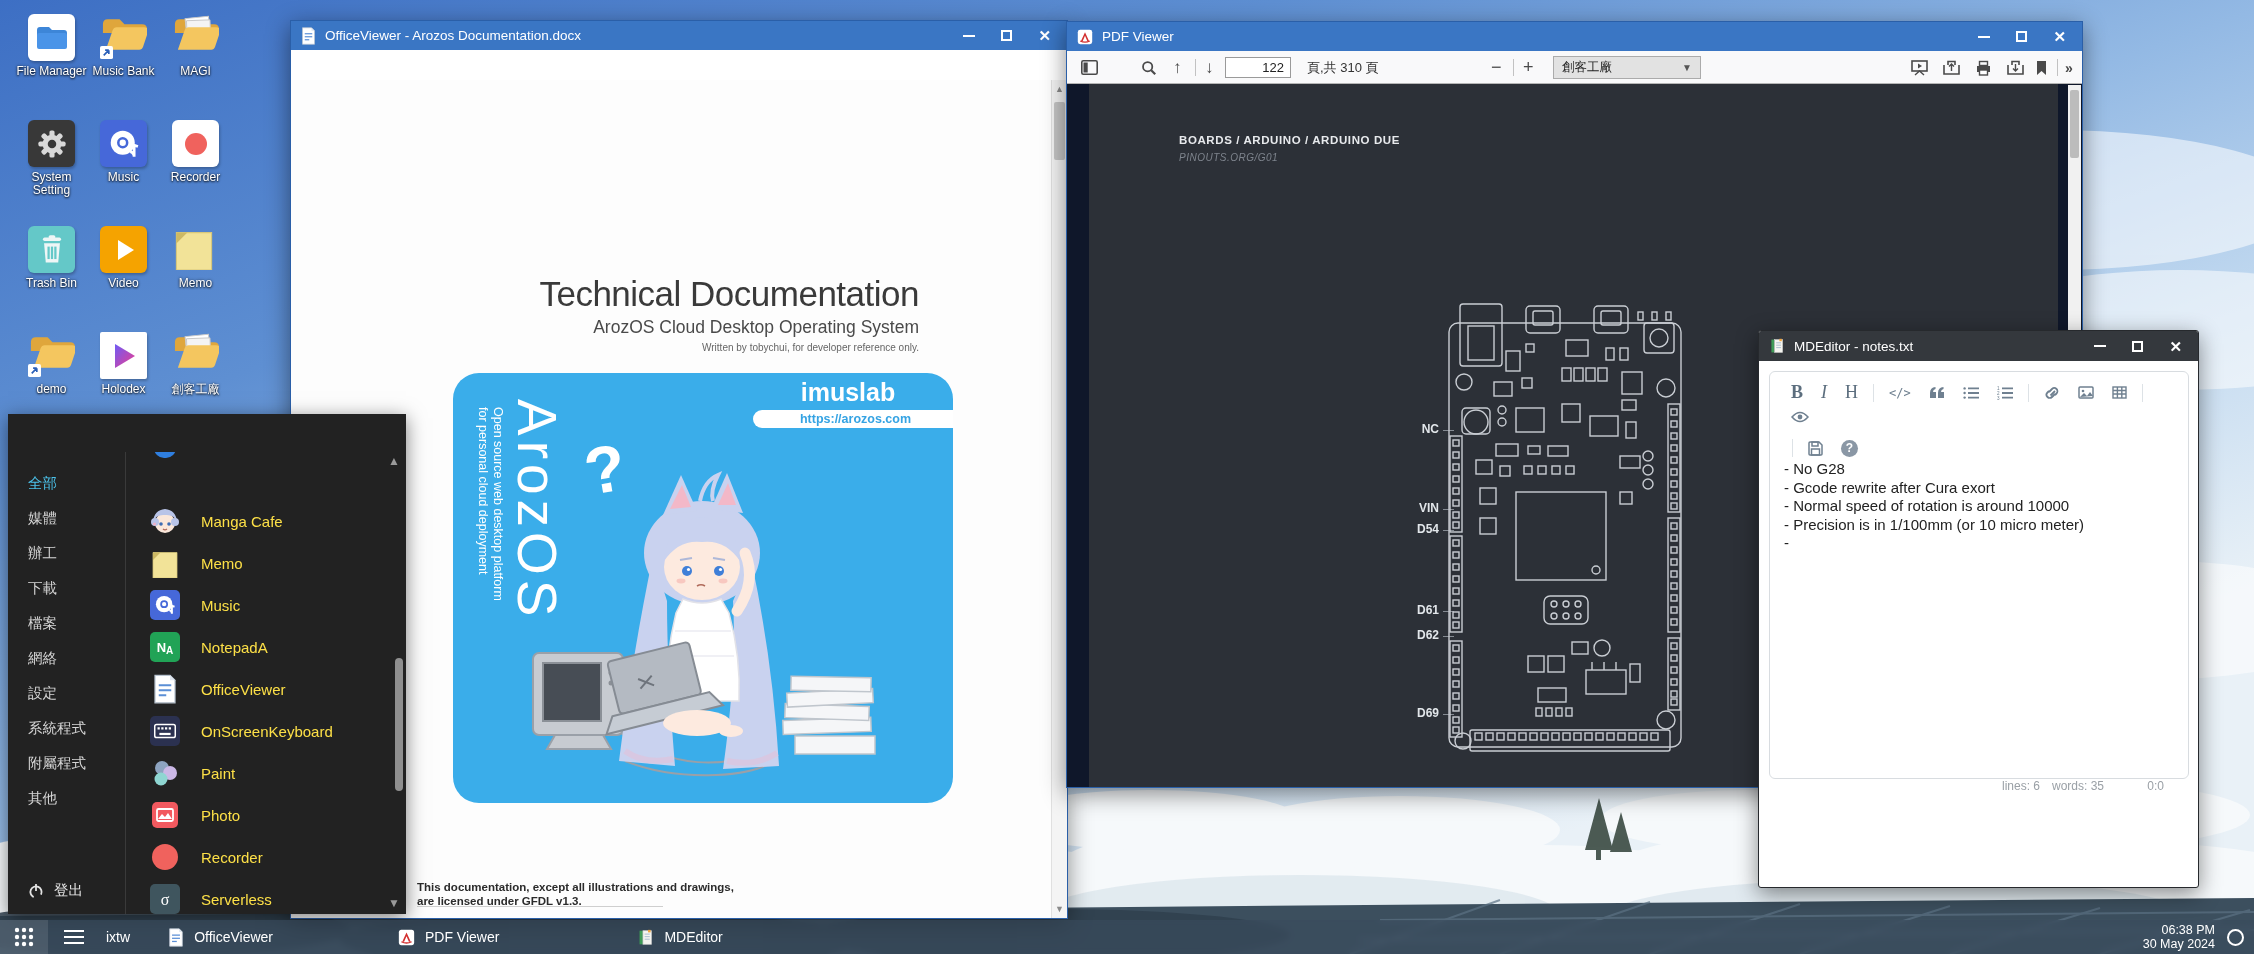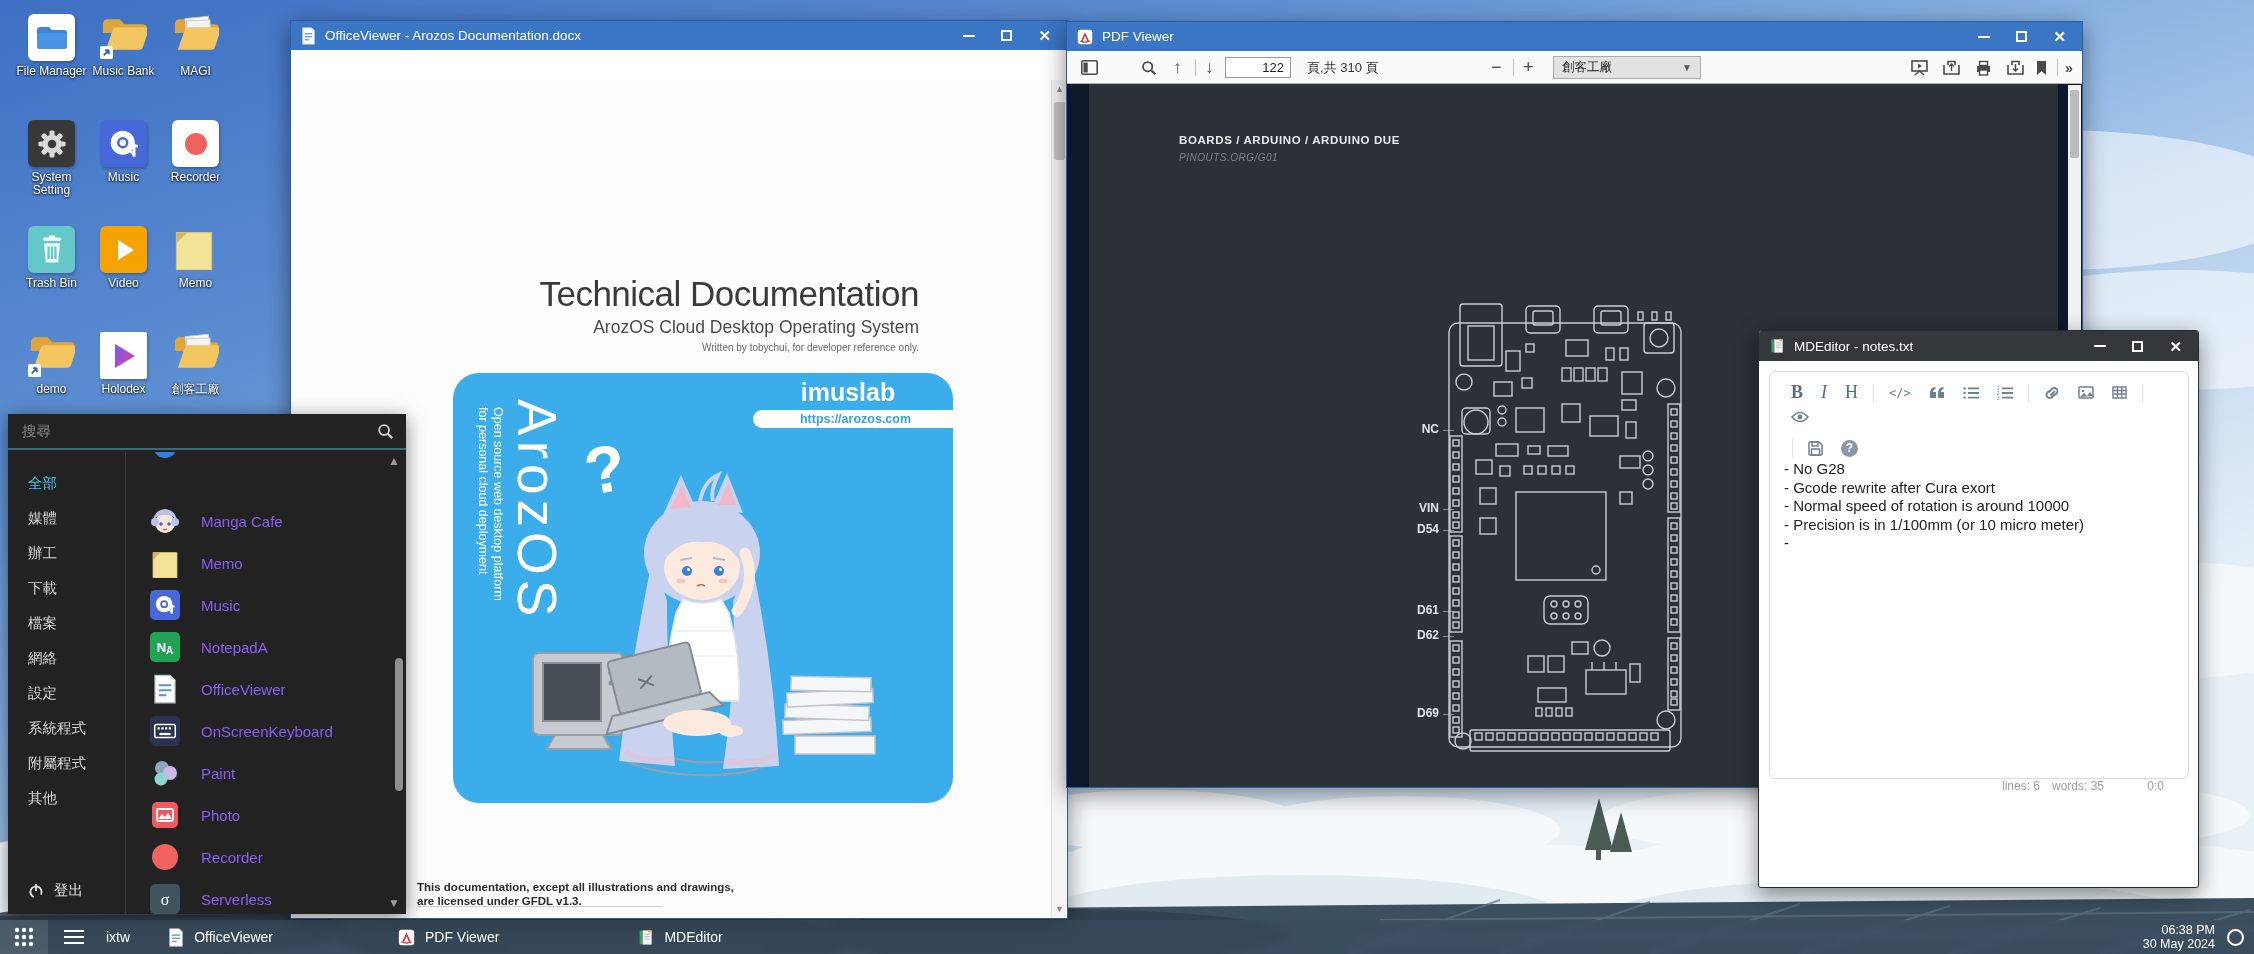--- a/index.html
+++ b/index.html
@@ -89,21 +89,21 @@
   .sm-search input::placeholder { color:#8a8a8a; }
   .sm-search .mag { position:absolute; right:12px; top:9px; }
   .sm-body { position:absolute; top:38px; bottom:0; left:0; right:0; display:flex; }
   .sm-side { width:118px; border-right:1px solid #3a3a3a; padding-top:14px; position:relative; }
   .sm-cat { padding:8px 0 8px 20px; font-size:14.5px; color:#d6d6d6; cursor:pointer; }
   .sm-cat.sel { color:#4cc2ea; }
   .sm-logout { position:absolute; left:20px; bottom:14px; display:flex; align-items:center; gap:10px; color:#e3e3e3; font-size:14.5px; cursor:pointer; }
   .sm-list { flex:1; position:relative; overflow:hidden; }
   .sm-item { position:absolute; left:0; right:16px; height:42px; display:flex; align-items:center; cursor:pointer; }
   .sm-item .ic { width:30px; height:30px; margin-left:24px; flex:none; }
-  .sm-item .nm { margin-left:21px; color:#8b5cf6; font-size:15px; }
+  .sm-item .nm { margin-left:21px; color:#fde047; font-size:15px; }
   .sm-scroll { position:absolute; right:3px; top:46px; bottom:30px; width:8px; }
   .sm-thumb { position:absolute; left:0; right:0; top:160px; height:133px; background:#8f8f8f; border-radius:4px; }
   .sm-chev { position:absolute; right:6px; color:#9a9a9a; font-size:12px; }
   .mini { width:30px; height:30px; border-radius:5px; display:flex; align-items:center; justify-content:center; }
 
   
   #taskbar { position:absolute; left:0; bottom:0; width:2254px; height:34px; z-index:6;
     background:rgba(58,76,94,.62); backdrop-filter:blur(3px); display:flex; align-items:center; color:#fff; }
   .tk-start { width:48px; height:34px; background:rgba(255,255,255,.10); display:flex; align-items:center; justify-content:center; cursor:pointer; }
   .tk-burger { margin-left:16px; cursor:pointer; }
@@ -838,26 +838,20 @@
       <div>- Precision is in 1/100mm (or 10 micro meter)</div>
       <div>-</div>
     </div>
   </div>
   <div class="md-status" style="right:158px;">lines: 6</div>
   <div class="md-status" style="right:94px;">words: 35</div>
   <div class="md-status" style="right:34px;">0:0</div>
 </div>
 
 <div id="startmenu">
-  <div class="sm-search">
-    <input type="text" placeholder="搜尋" style="">
-    <span class="mag" style="color:#cfcfcf;"><svg width="17" height="17" viewBox="0 0 18 18">
-          <use href="#s-mag"></use>
-        </svg></span>
-  </div>
   <div class="sm-body">
     <div class="sm-side">
       <div class="sm-cat sel">全部</div>
       <div class="sm-cat">媒體</div>
       <div class="sm-cat">辦工</div>
       <div class="sm-cat">下載</div>
       <div class="sm-cat">檔案</div>
       <div class="sm-cat">網絡</div>
       <div class="sm-cat">設定</div>
       <div class="sm-cat">系統程式</div>

